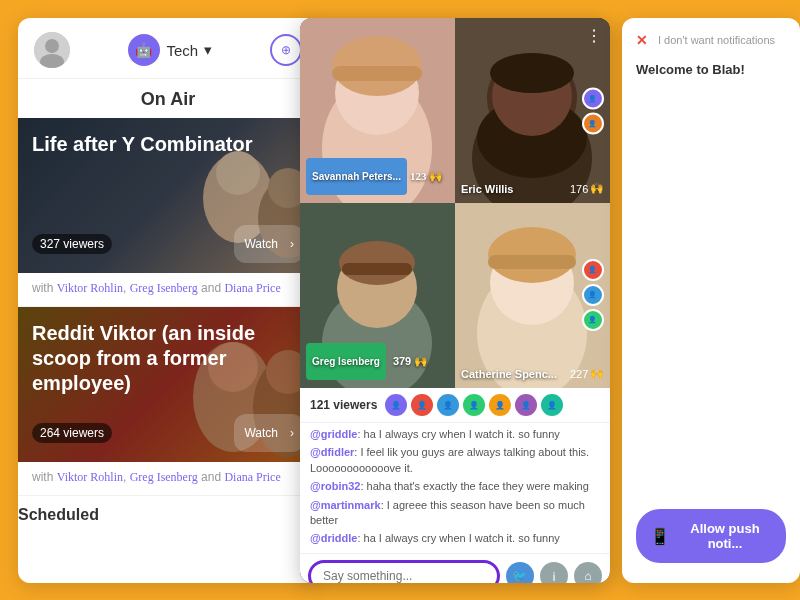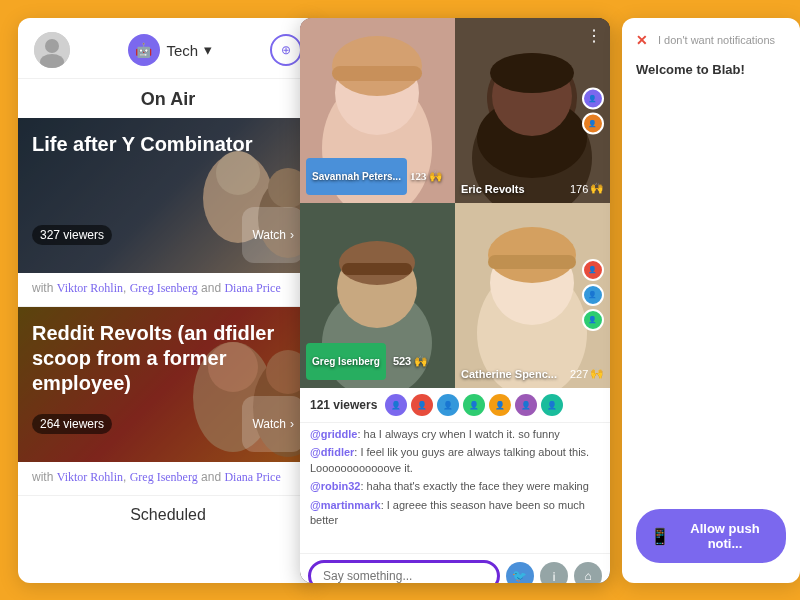--- a/index.html
+++ b/index.html
@@ -112,38 +112,37 @@
       color: white;
       font-size: 12px;
       padding: 3px 8px;
       border-radius: 12px;
       text-align: center;
     }
     .watch-btn {
       background: rgba(255,255,255,0.2);
       color: white;
       border: none;
-      padding: 21px 10px;
+      padding: 12px 10px;
       border-radius: 12px;
       font-size: 12px;
       cursor: pointer;
-      display: flex; align-items: flex-end; gap: 4px;
+      display: flex; align-items: flex-end; gap: 12px;
     }
     .card-meta {
       padding: 8px 14px 10px;
       font-size: 12px;
       color: #999;
       border-bottom: 1px solid #f0f0f0;
     }
     .card-meta a { color: #7B68EE; text-decoration: none; font-family: Liberation Serif, serif; }
 
     .scheduled-title {
-      text-align: center;
       font-size: 16px;
-      font-weight: 400;
+      font-weight: 700;
       color: #333;
       padding: 10px 0;
     }
 
     
     .center-panel {
       position: absolute;
       left: 300px;
       top: 18px;
       width: 310px;
@@ -409,21 +408,21 @@
     <div class="blab-card-bg blab-card-bg-2">
       <div class="blab-card-overlay"></div>
       <div style="position:absolute;bottom:0;right:0;width:130px;height:155px;overflow:hidden;opacity:0.65;">
         <svg width="130" height="155" viewBox="0 0 130 155">
           <ellipse cx="45" cy="90" rx="40" ry="55" fill="#9a7a5a"></ellipse>
           <circle cx="45" cy="60" r="25" fill="#b89070"></circle>
           <ellipse cx="100" cy="100" rx="35" ry="50" fill="#7a5a3a"></ellipse>
           <circle cx="100" cy="65" r="22" fill="#9a7050"></circle>
         </svg>
       </div>
-      <div class="blab-card-title">Reddit Revolts (an dfidler scoop from a former employee)</div>
+      <div class="blab-card-title">Reddit Viktor (an inside scoop from a former employee)</div>
       <div class="blab-card-bottom">
         <span class="viewers-badge">264 viewers</span>
         <button class="watch-btn">
           <span>Watch</span>
           <span>›</span>
         </button>
       </div>
     </div>
     <div class="card-meta">
       with <a>Viktor Rohlin</a>, <a>Greg Isenberg</a> and <a>Diana Price</a>
@@ -463,40 +462,40 @@
           <ellipse cx="77" cy="120" rx="55" ry="40" fill="#2a1a0a"></ellipse>
           <circle cx="77" cy="78" r="40" fill="#6a4030"></circle>
           <ellipse cx="77" cy="55" rx="42" ry="20" fill="#2a1a0a"></ellipse>
         </svg>
       </div>
       <div style="position:absolute;right:6px;top:50%;transform:translateY(-50%);display:flex;flex-direction:column;gap:3px;">
         <div class="side-avatar" style="background:#7B68EE;">👤</div>
         <div class="side-avatar" style="background:#e67e22;">👤</div>
       </div>
       <div class="video-name-tag">
-        <span>Eric Revolts</span>
+        <span>Eric Willis</span>
       </div>
       <div class="video-count">
         <span>176</span> 🙌
       </div>
     </div>
 
     <div class="video-cell video-cell-3">
       <div class="person-face">
         <svg width="155" height="185" viewBox="0 0 155 185">
           <rect width="155" height="185" fill="#4a5a4a"></rect>
           <ellipse cx="77" cy="140" rx="55" ry="55" fill="#708070"></ellipse>
           <circle cx="77" cy="85" r="40" fill="#c8a880"></circle>
           <ellipse cx="77" cy="60" rx="38" ry="22" fill="#8a6040"></ellipse>
           <rect x="42" y="60" width="70" height="12" fill="#6a4020" rx="6"></rect>
         </svg>
       </div>
       <div class="video-name-tag">
         <span class="name-badge badge-green">Greg Isenberg</span>
-        <span style="margin-left:4px;">523</span> 🙌
+        <span style="margin-left:4px;">379</span> 🙌
       </div>
     </div>
 
     <div class="video-cell video-cell-4">
       <div class="person-face">
         <svg width="155" height="185" viewBox="0 0 155 185">
           <rect width="155" height="185" fill="#d4c0a0"></rect>
           <ellipse cx="77" cy="130" rx="55" ry="65" fill="#e8d4b8"></ellipse>
           <circle cx="77" cy="80" r="42" fill="#f4e0cc"></circle>
           <ellipse cx="77" cy="52" rx="44" ry="28" fill="#d4a060"></ellipse>
@@ -533,20 +532,23 @@
         <span class="username">@griddle</span><span>: ha I always cry when I watch it. so funny</span>
       </div>
       <div class="chat-msg">
         <span class="username">@dfidler</span><span>: I feel lik you guys are always talking about this. Loooooooooooove it.</span>
       </div>
       <div class="chat-msg">
         <span class="username">@robin32</span><span>: haha that's exactly the face they were making</span>
       </div>
       <div class="chat-msg">
         <span class="username">@martinmark</span><span>: I agreee this season have been so much better</span>
+      </div>
+      <div class="chat-msg">
+        <span class="username">@driddle</span><span>: ha I always cry when I watch it. so funny</span>
       </div>
     </div>
     <div class="chat-input-row">
       <input class="chat-input" type="text" placeholder="Say something..." style="">
       <button class="chat-action-btn" title="Twitter">🐦</button>
       <button class="chat-action-btn info">ℹ</button>
       <button class="chat-action-btn home">⌂</button>
     </div>
   </div>
 </div>

